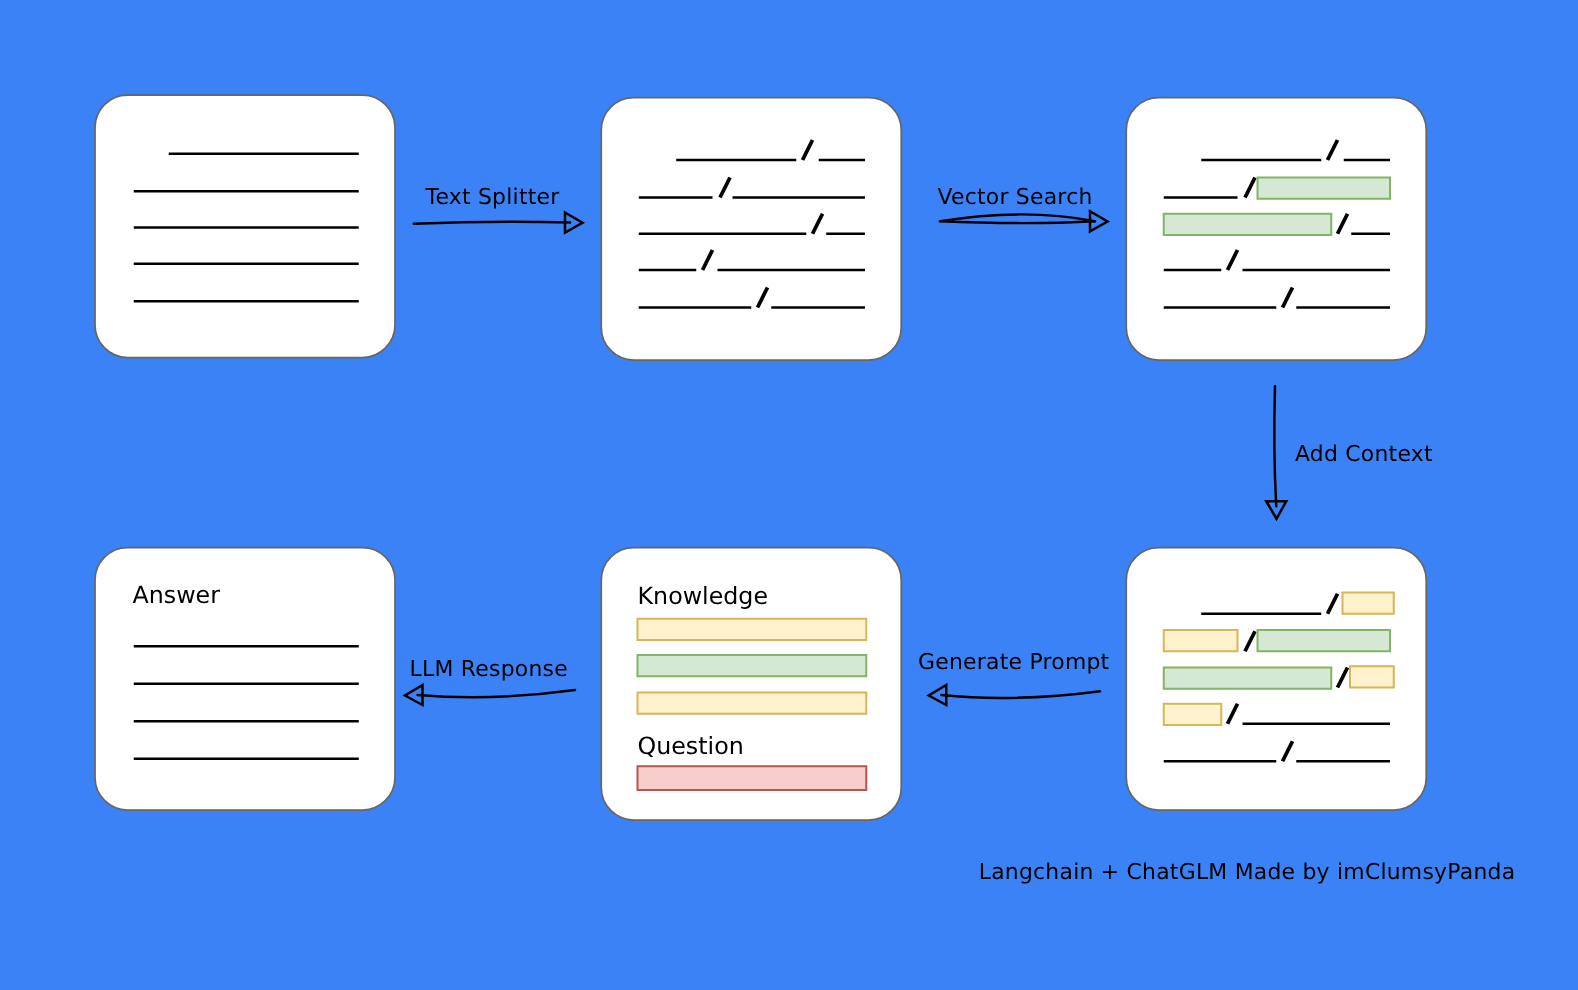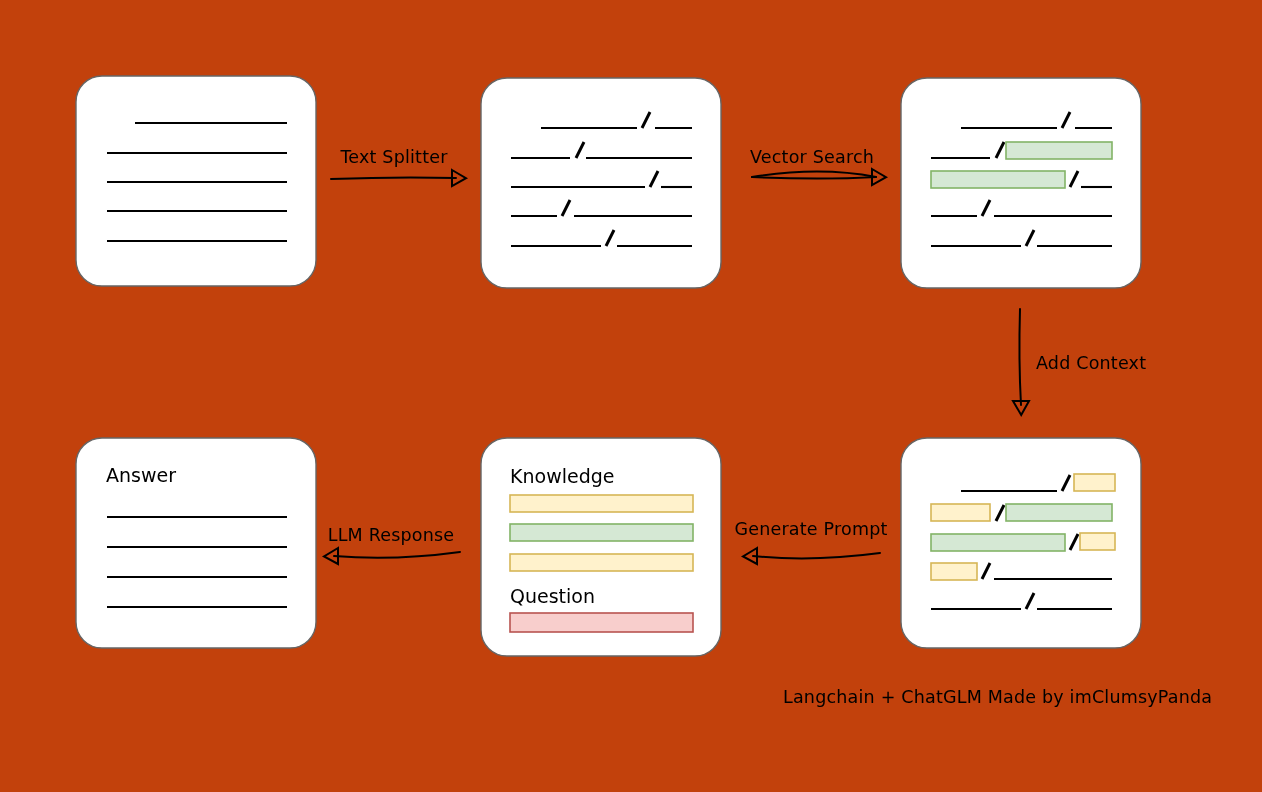--- a/index.html
+++ b/index.html
@@ -8,21 +8,21 @@
     padding: 0;
     background: #ffffff;
   }
   body {
     font-family: "DejaVu Sans", sans-serif;
   }
   #canvas {
     position: relative;
     width: 1262px;
     height: 792px;
-    background: #c2410c;
+    background: #3b82f6;
     overflow: hidden;
   }
   #diagram-svg {
     position: absolute;
     left: 0;
     top: 0;
     width: 1262px;
     height: 792px;
   }
   .doc-box {

